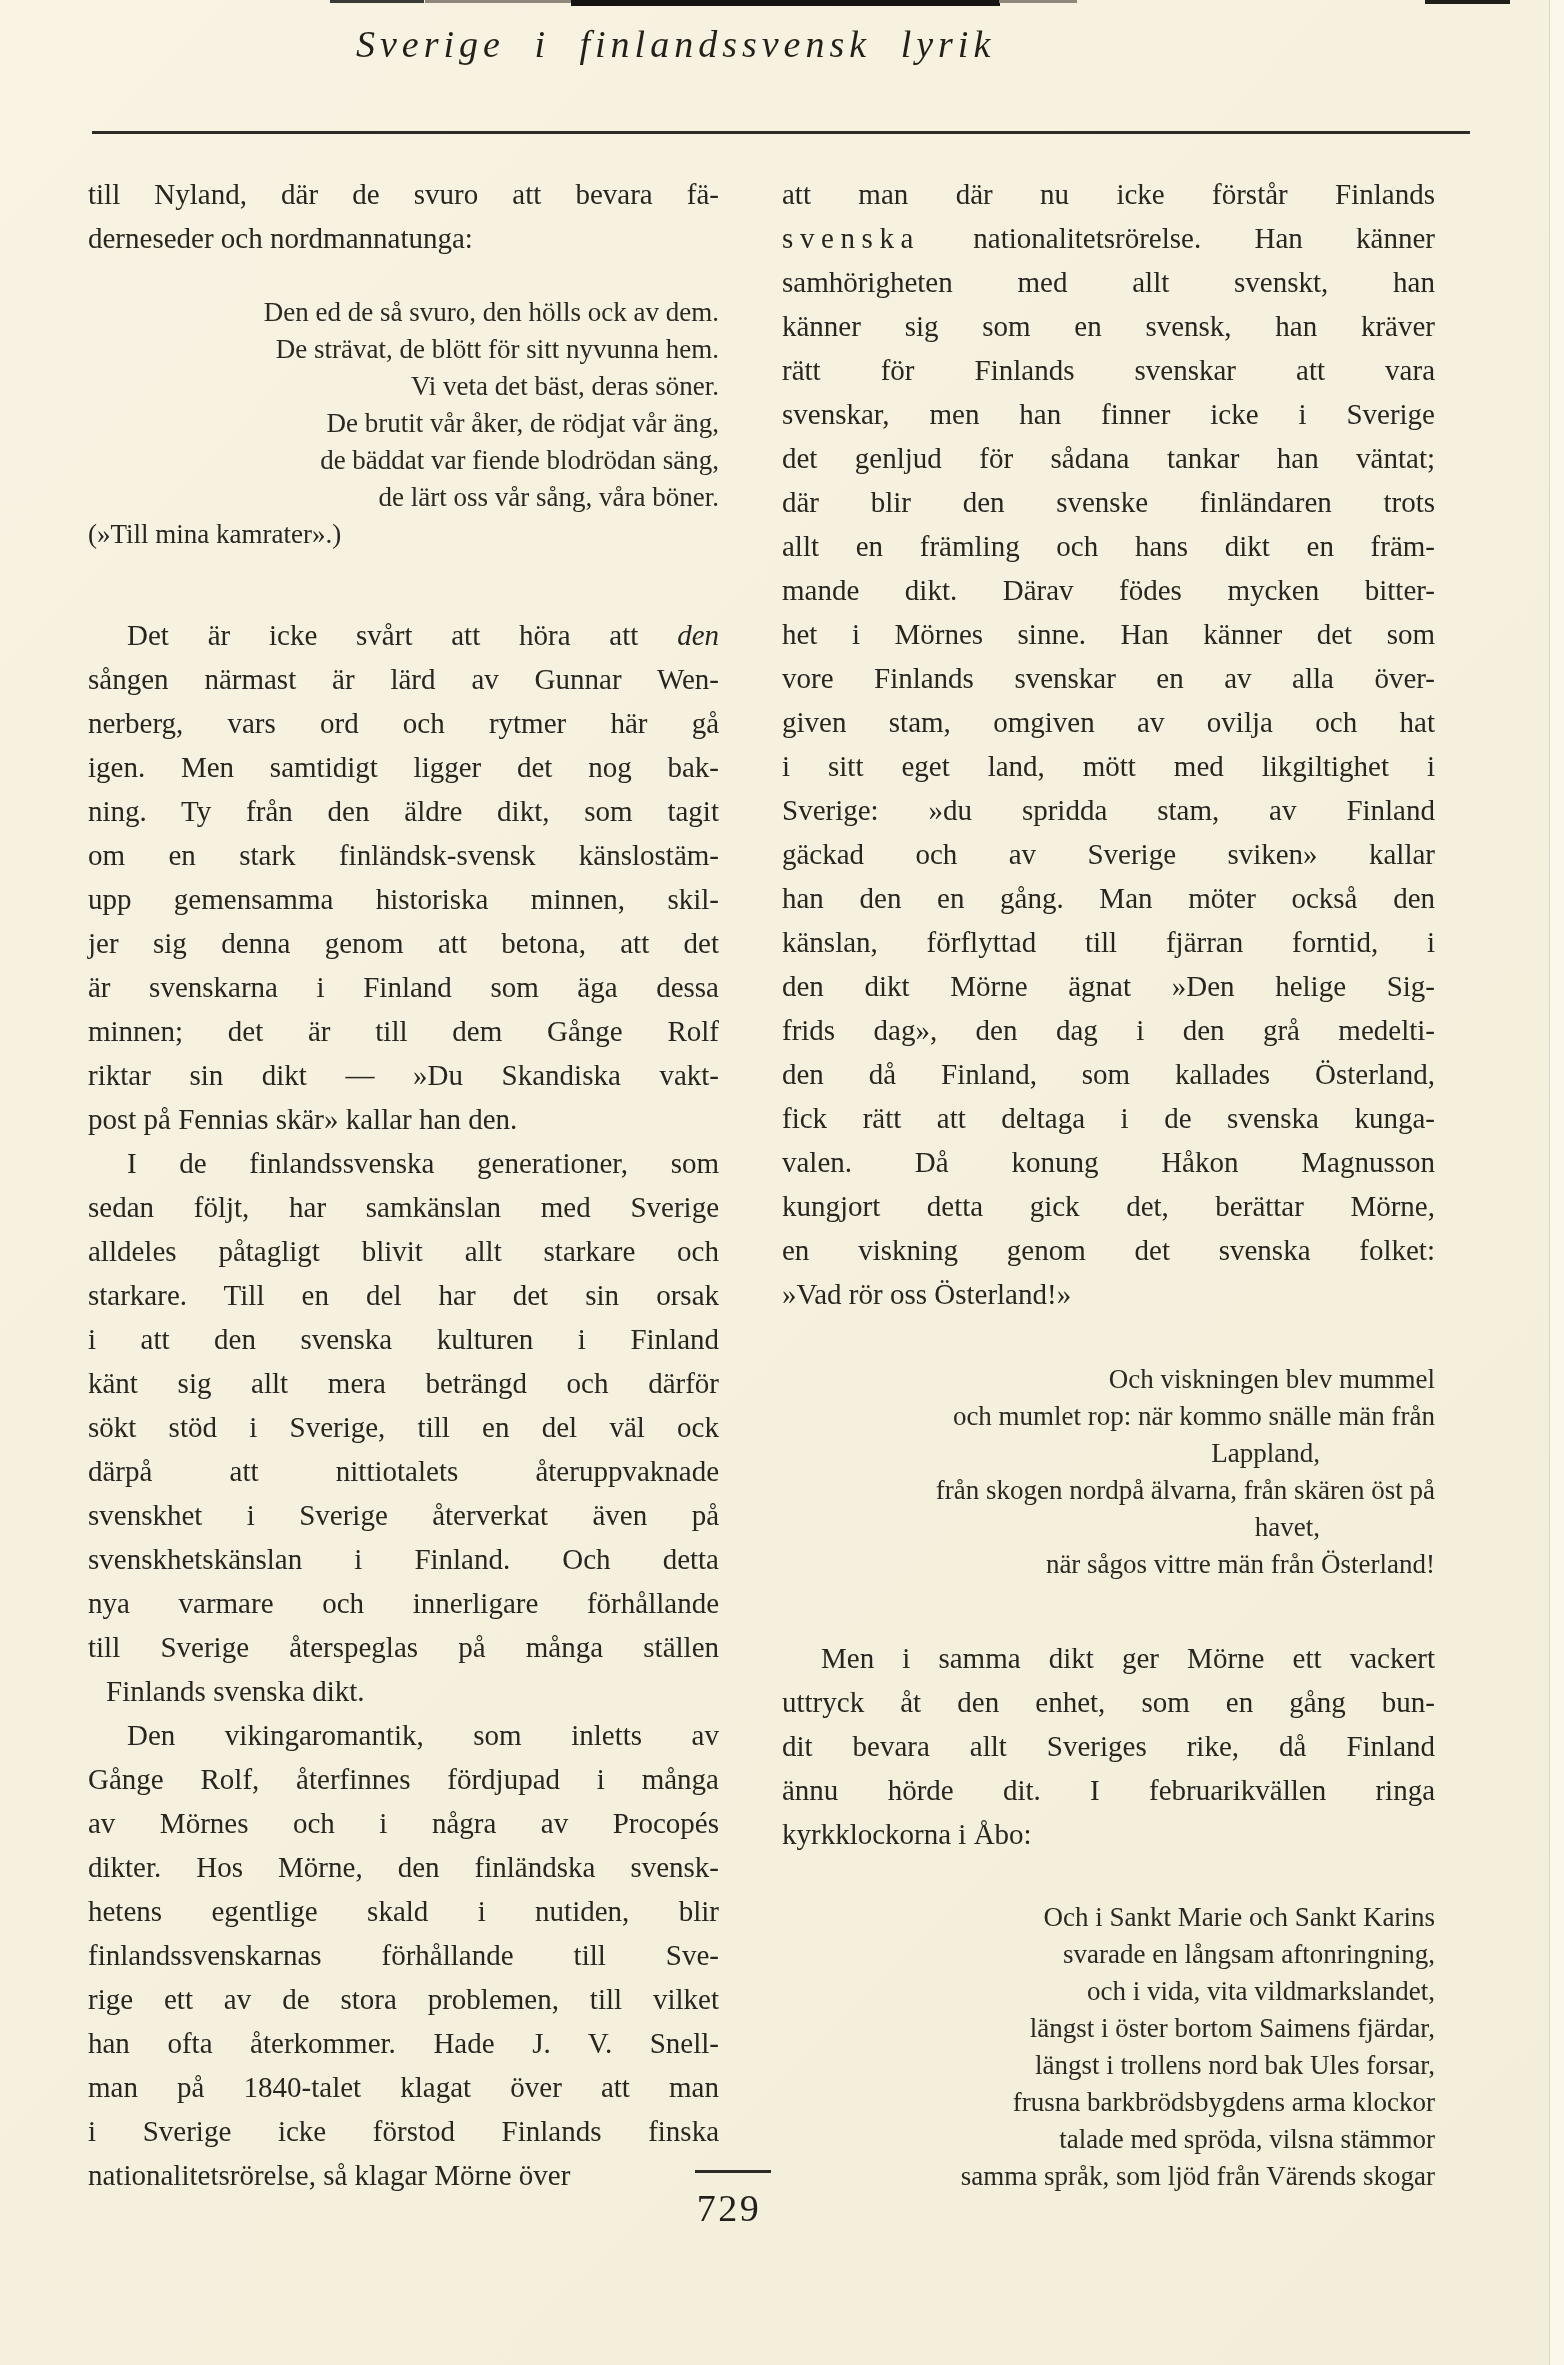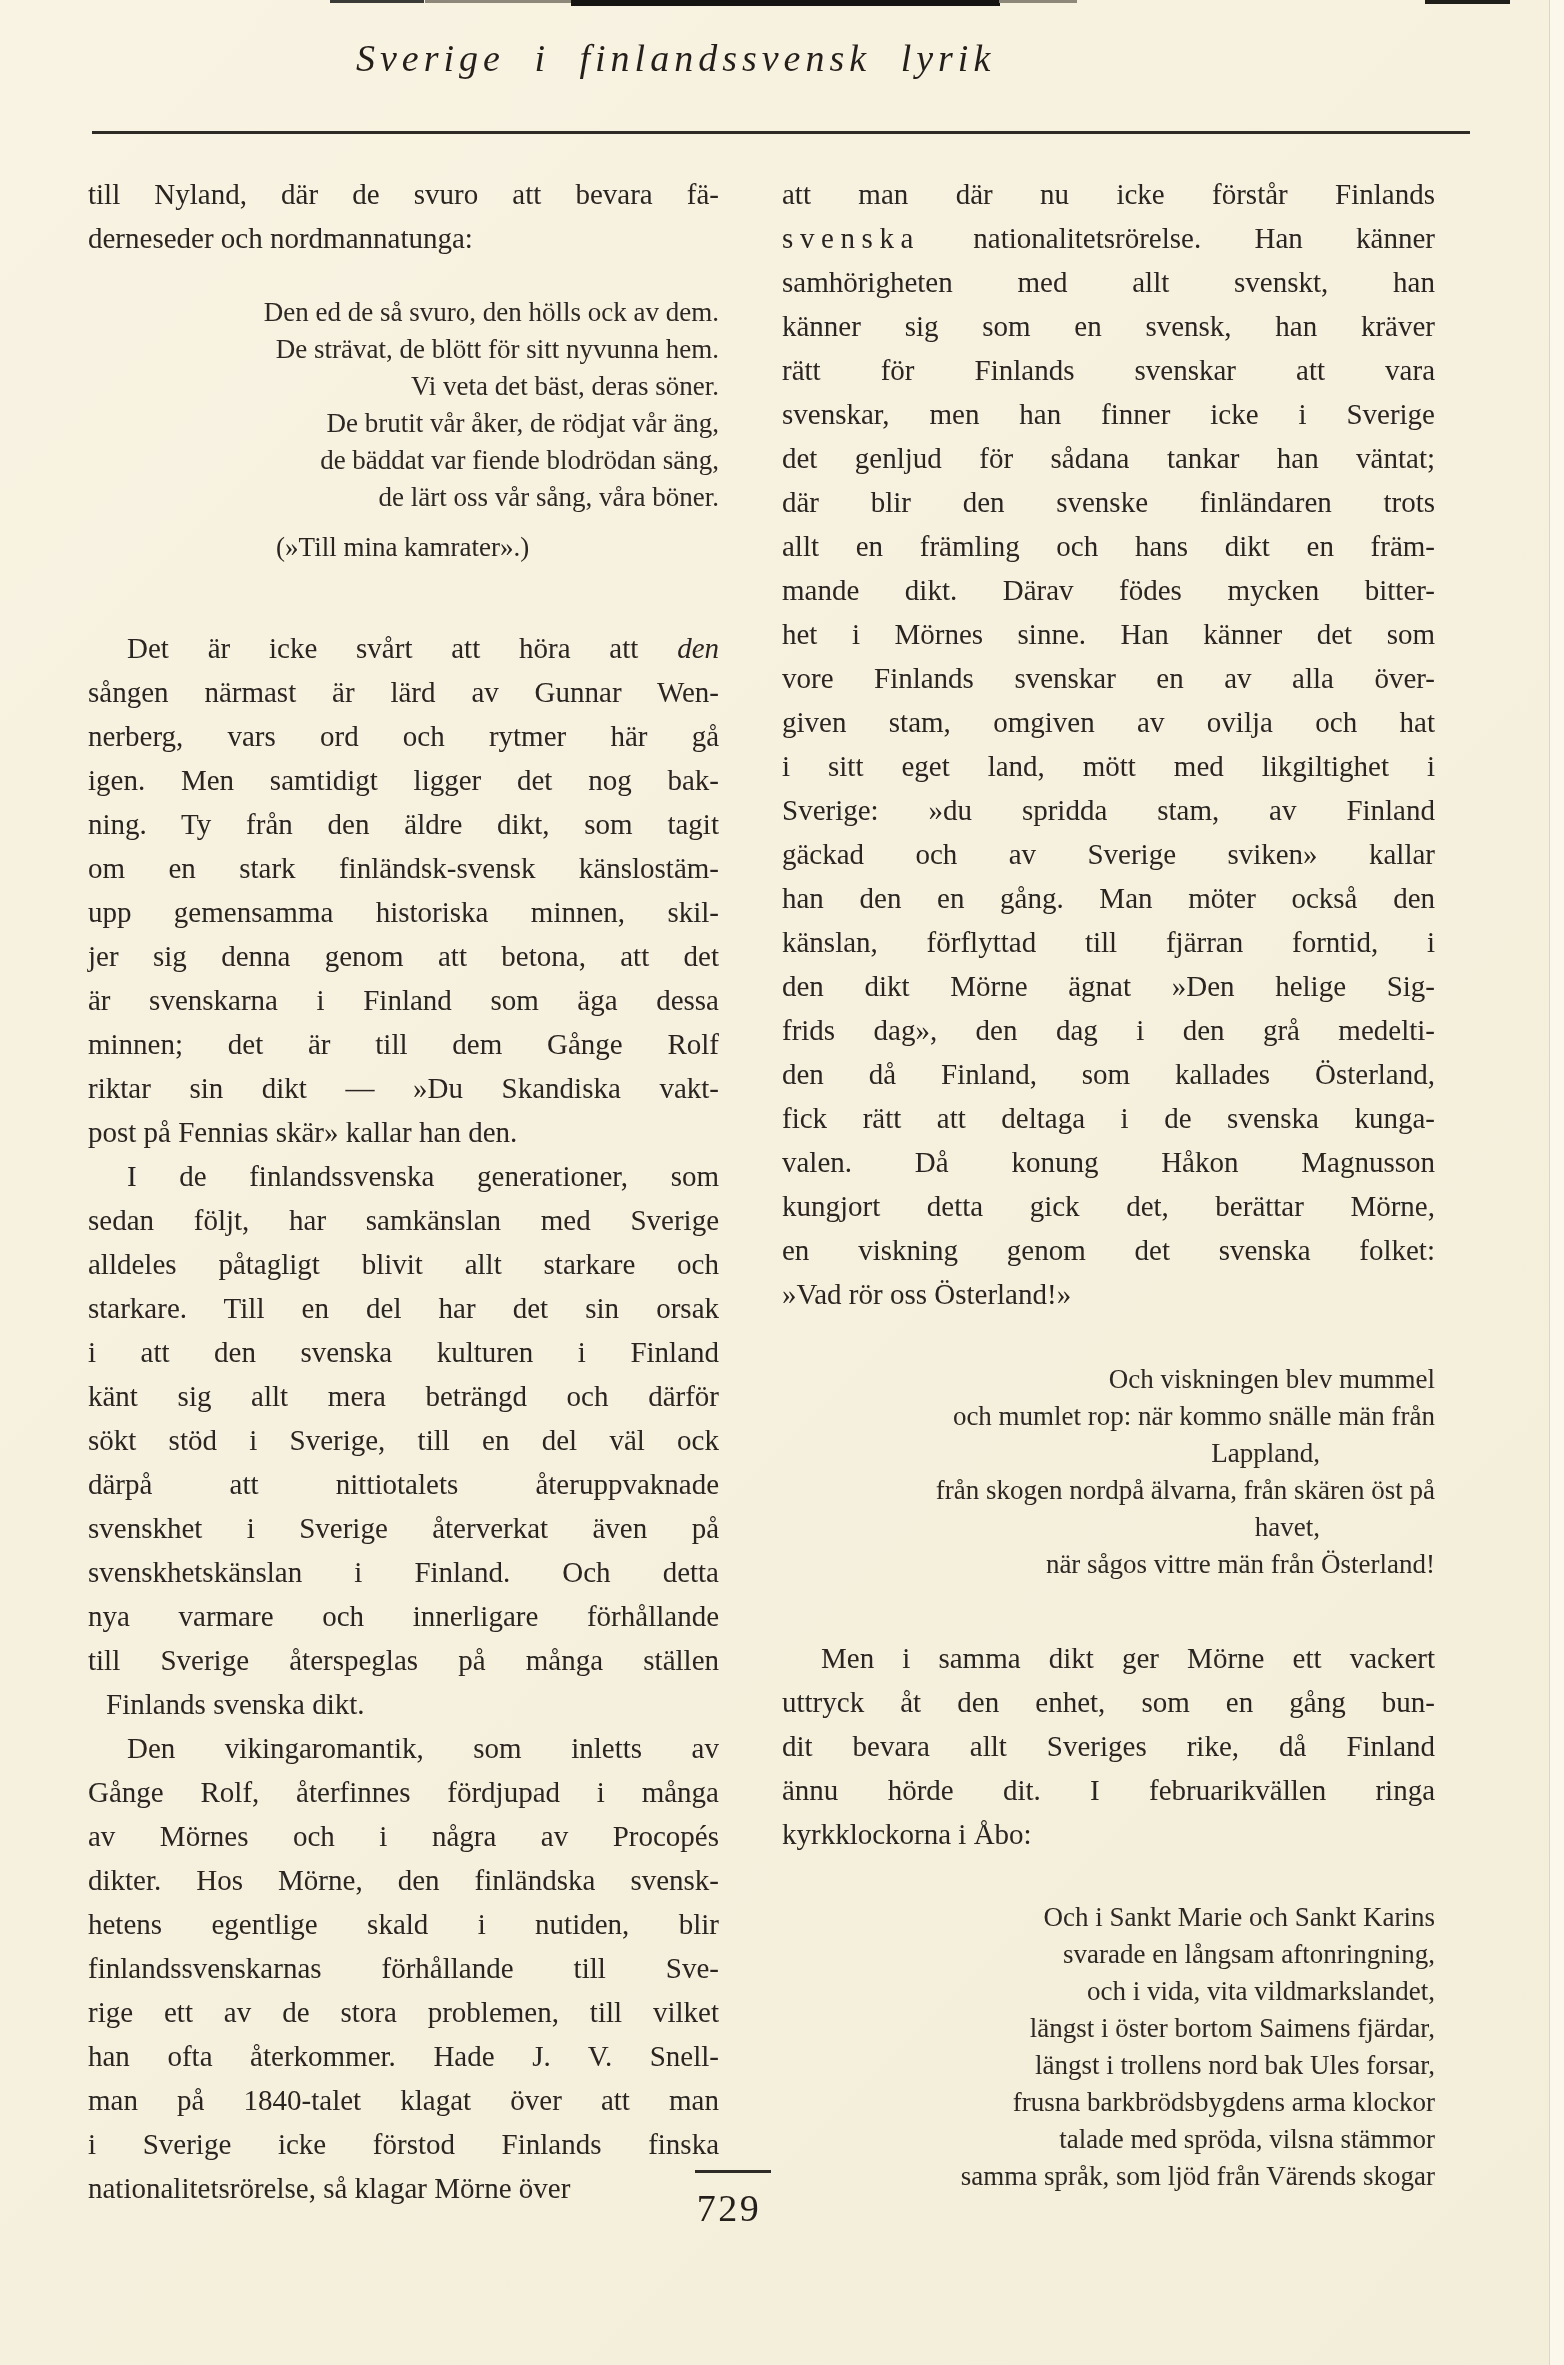--- a/index.html
+++ b/index.html
@@ -8,37 +8,37 @@
     width:1564px;height:2366px;
     background:linear-gradient(135deg,#f8f3e2 0%,#f6f1de 45%,#f3eed9 100%);
     overflow:hidden;
     font-family:"Liberation Serif","DejaVu Serif",serif;
     color:#2a2521;
   }
   .artifact{position:absolute;top:0;}
   .edge-strip{position:absolute;right:0;top:0;width:14px;height:100%;
     background:#fbf7ea;border-left:0.8px solid #ddd6c0;}
   .header-title{
-    position:absolute;top:36px;left:356px;
+    position:absolute;top:22px;left:356px;
     font-style:italic;font-size:38px;letter-spacing:5px;word-spacing:15px;
     white-space:nowrap;color:#241f1b;
   }
   .header-rule{position:absolute;top:131px;left:92px;width:1378px;height:2.5px;background:#2e2a26;}
   .cols{position:absolute;top:172px;left:88px;display:flex;gap:63px;}
   .col-left{width:631px;}
   .col-right{width:653px;}
   .para{font-size:29px;line-height:44px;}
   .para .line{text-align:justify;text-align-last:justify;}
   .para .line:last-child{text-align-last:left;}
   .para.indent .line:first-child{text-indent:39px;}
   .poem{font-size:27px;line-height:37px;color:#2d2823;}
   .poem .line{text-align:right;}
   .poem.pad36{padding-left:30px;}
   .poem.pad50{padding-left:41px;}
-  .attr{font-size:27px;line-height:37px;text-align:center;margin-top:13px;padding-right:1.6px;}
+  .attr{font-size:27px;line-height:37px;text-align:left;margin-top:0;padding-right:1.6px;}
   .mt-poem1{margin-top:34px;}
   .mt-para2{margin-top:60px;}
   .mt-poem2{margin-top:45px;}
   .mt-para5{margin-top:53px;}
   .mt-poem3{margin-top:43px;}
   .pindent{padding-left:177px;}
   .pcenter{text-align:left;padding-right:115px;}
   .ind-sm{text-indent:18px;}
   em{font-style:italic;}
   .sp{letter-spacing:6.6px;}

